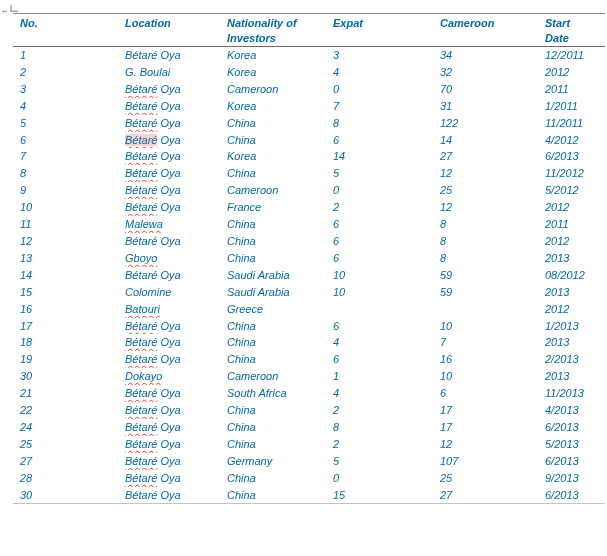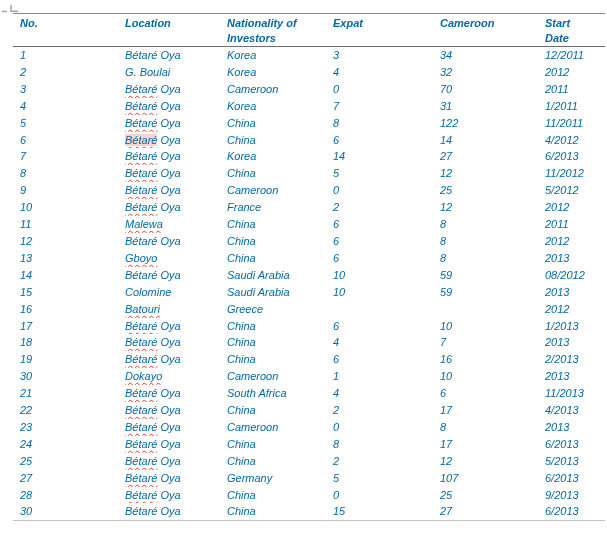--- a/index.html
+++ b/index.html
@@ -274,28 +274,20 @@
         </tr>
         <tr>
           <td>22</td>
           <td><span class="misspell">Bétaré</span> Oya</td>
           <td>China</td>
           <td>2</td>
           <td>17</td>
           <td>4/2013</td>
         </tr>
         <tr>
-          <td>23</td>
-          <td><span class="misspell">Bétaré</span> Oya</td>
-          <td>Cameroon</td>
-          <td>0</td>
-          <td>8</td>
-          <td>2013</td>
-        </tr>
-        <tr>
           <td>24</td>
           <td><span class="misspell">Bétaré</span> Oya</td>
           <td>China</td>
           <td>8</td>
           <td>17</td>
           <td>6/2013</td>
         </tr>
         <tr>
           <td>25</td>
           <td><span class="misspell">Bétaré</span> Oya</td>

